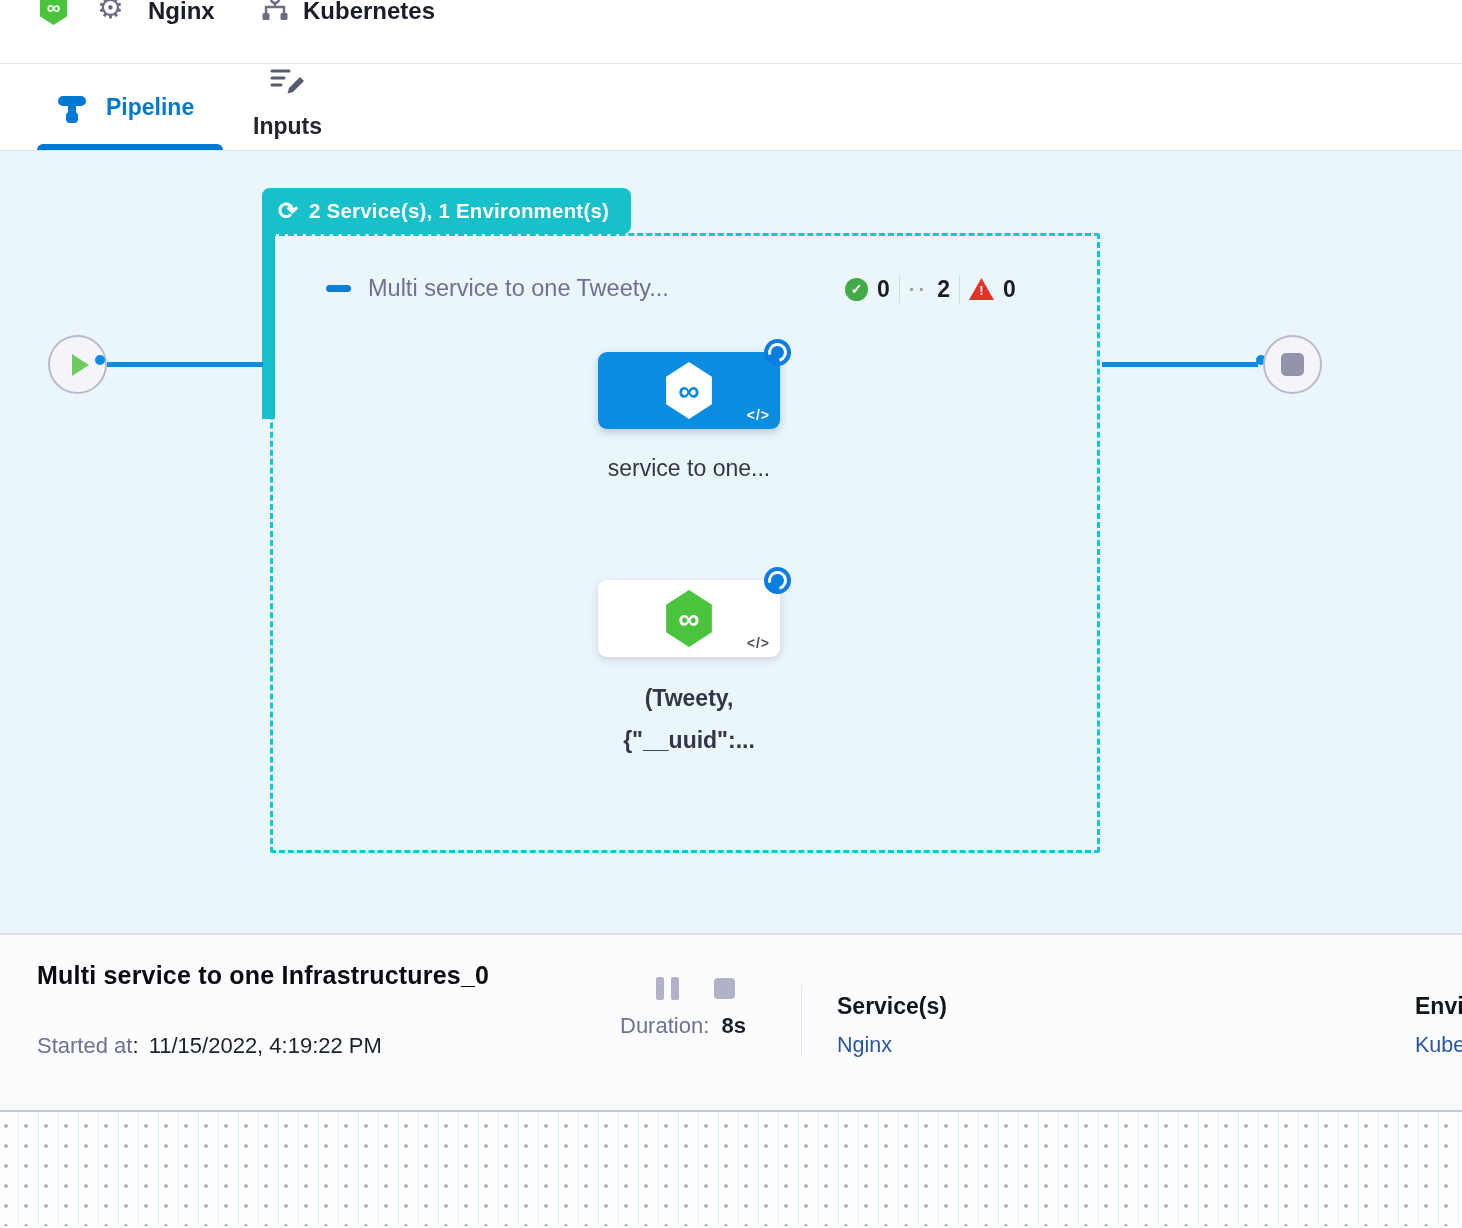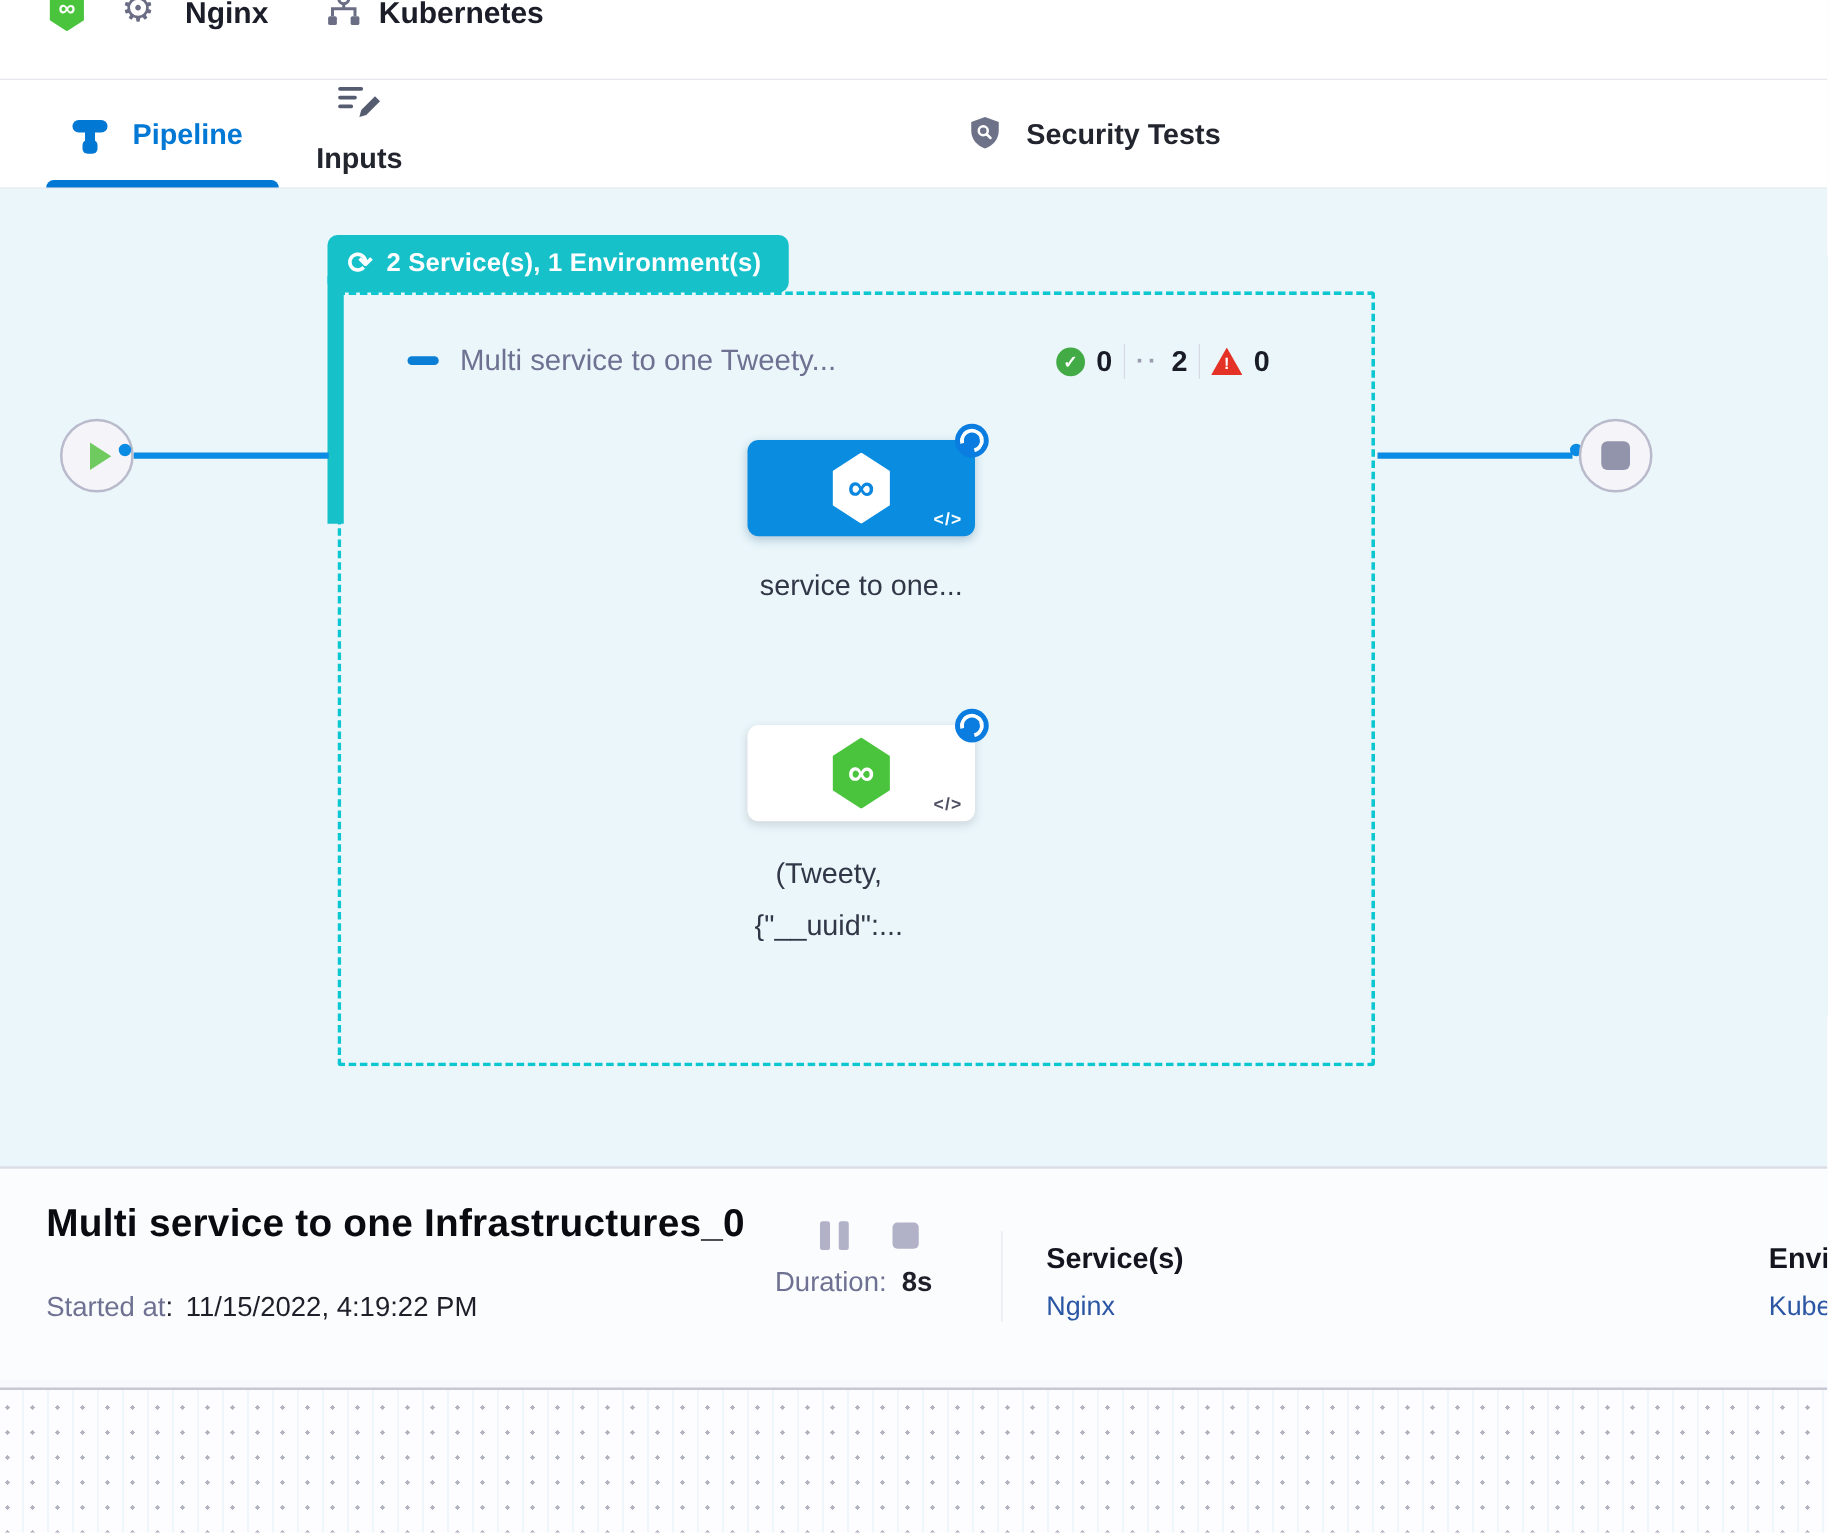--- a/index.html
+++ b/index.html
@@ -48,31 +48,31 @@
   .code-glyph { position:absolute; right:10px; bottom:6px; font-size:14px; font-weight:700; letter-spacing:1px; }
   .card-blue .code-glyph { color:#ffffff; }
   .card-white .code-glyph { color:#4f5162; }
 
   .spinner { position:absolute; width:27px; height:27px; border-radius:50%; background:#0b7de0; display:flex; align-items:center; justify-content:center; }
   .spinner::after { content:""; width:13px; height:13px; border:3px solid #ffffff; border-radius:50%; border-bottom-color:transparent; transform:rotate(30deg); }
 
   .stage-label { position:absolute; width:270px; text-align:center; font-size:23px; line-height:42px; color:#313747; }
   .stage-label b { font-weight:700; }
   .label-1 { left:554px; top:296px; }
-  .label-2 { left:528px; top:526px; font-weight:400; }
+  .label-2 { left:554px; top:526px; font-weight:700; }
 
   .edge-line { position:absolute; top:211px; height:5px; background:#0b8ce4; }
   .connector { position:absolute; top:204px; width:9px; height:9px; background:#ffffff; border:5px solid #0b8ce4; border-radius:50%; }
   .node-circle { position:absolute; top:184px; width:59px; height:59px; border-radius:50%; background:#f4f4f9; border:2px solid #b9bacb; display:flex; align-items:center; justify-content:center; }
   .play-tri { width:0; height:0; border-top:11px solid transparent; border-bottom:11px solid transparent; border-left:17px solid #6fcb5f; margin-left:5px; }
   .stop-sq { width:23px; height:23px; border-radius:5px; background:#9294ac; }
 
   
   .footer { position:absolute; left:0; top:933px; width:1462px; height:171px; background:#fbfcfe; border-top:2px solid #dadde6; }
-  .ftr-title { position:absolute; left:37px; top:26px; font-size:31px; font-weight:700; color:#0a0b10; letter-spacing:.2px; }
+  .ftr-title { position:absolute; left:37px; top:26px; font-size:25px; font-weight:700; color:#0a0b10; letter-spacing:.2px; }
   .ftr-row { position:absolute; top:78px; font-size:22px; color:#1d1f29; }
   .ftr-gray { color:#6e7191; }
   .pause-icon { position:absolute; left:656px; top:42px; width:24px; height:23px; display:flex; gap:7px; cursor:pointer; }
   .pause-icon span { width:8px; height:23px; background:#b1b2c8; border-radius:2px; }
   .stop-icon { position:absolute; left:714px; top:43px; width:21px; height:21px; background:#b1b2c8; border-radius:4px; cursor:pointer; }
   .ftr-vsep { position:absolute; left:801px; top:50px; width:1px; height:72px; background:#e4e5ee; }
   .col-label { font-size:23px; font-weight:600; color:#14161f; }
   .col-link { font-size:21.5px; font-weight:500; color:#2b56a3; cursor:pointer; }
   .svc-col { position:absolute; left:837px; top:58px; display:flex; flex-direction:column; gap:13px; }
   .env-col { position:absolute; left:1415px; top:58px; width:47px; overflow:hidden; display:flex; flex-direction:column; gap:13px; white-space:nowrap; }
@@ -128,30 +128,20 @@
       <span>
         <svg width="37" height="30" viewBox="0 0 37 30">
           <path d="M3 7h17M3 14h12M3 21h9" stroke="#565c70" stroke-width="3" stroke-linecap="round" fill="none"></path>
           <path d="M20 24l11-11 4 4-11 11-5.5 1.5z" fill="#565c70"></path>
         </svg>
       </span>
       <span class="tab-label">Inputs</span>
     </div>
 
 
-    <div class="tab" style="left:774px;">
-      <span>
-        <svg width="28" height="31" viewBox="0 0 28 31">
-          <path d="M14 1.5l11 4v6.8c0 7-4.5 12-11 14.4-6.5-2.4-11-7.4-11-14.4V5.5Z" fill="#6d7289"></path>
-          <circle cx="12.6" cy="12.6" r="3.6" fill="none" stroke="#ffffff" stroke-width="2"></circle>
-          <path d="M15.4 15.4l3 3" stroke="#ffffff" stroke-width="2" stroke-linecap="round"></path>
-        </svg>
-      </span>
-      <span class="tab-label">Security Tests</span>
-    </div>
   </div>
 
   <div class="canvas">
 
     <div class="dashed-box"></div>
     <div class="teal-bar"></div>
 
     <div class="group-badge">
       <span class="loop">⟳</span>
       <span class="badge-text">2 Service(s), 1 Environment(s)</span>

